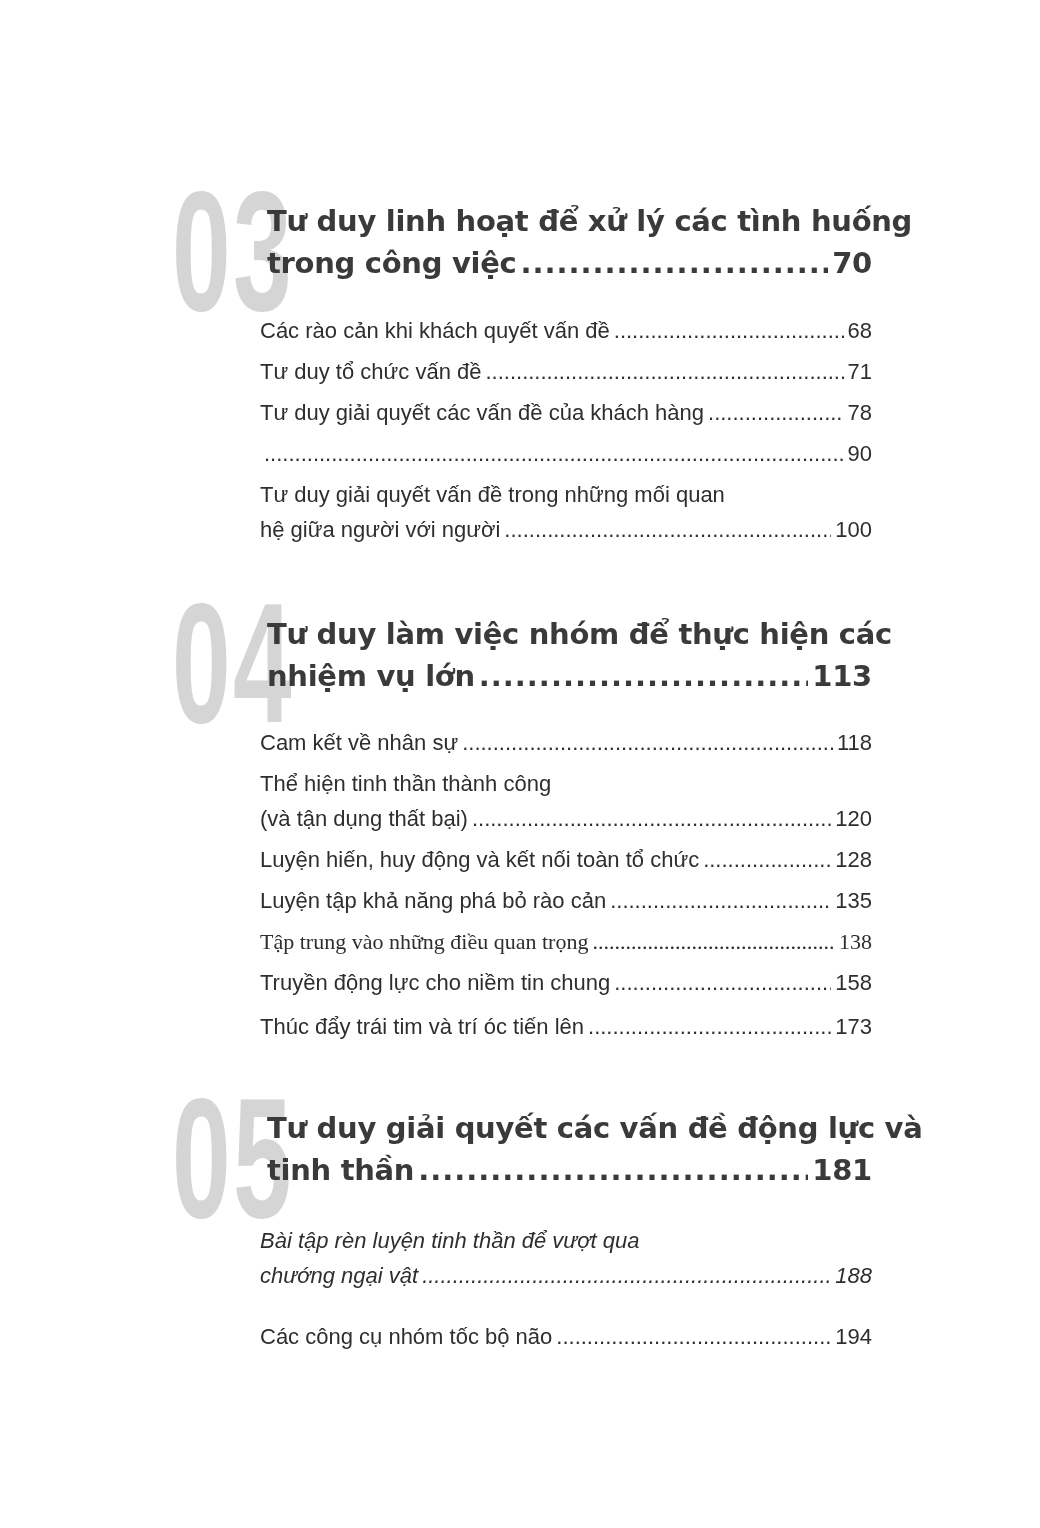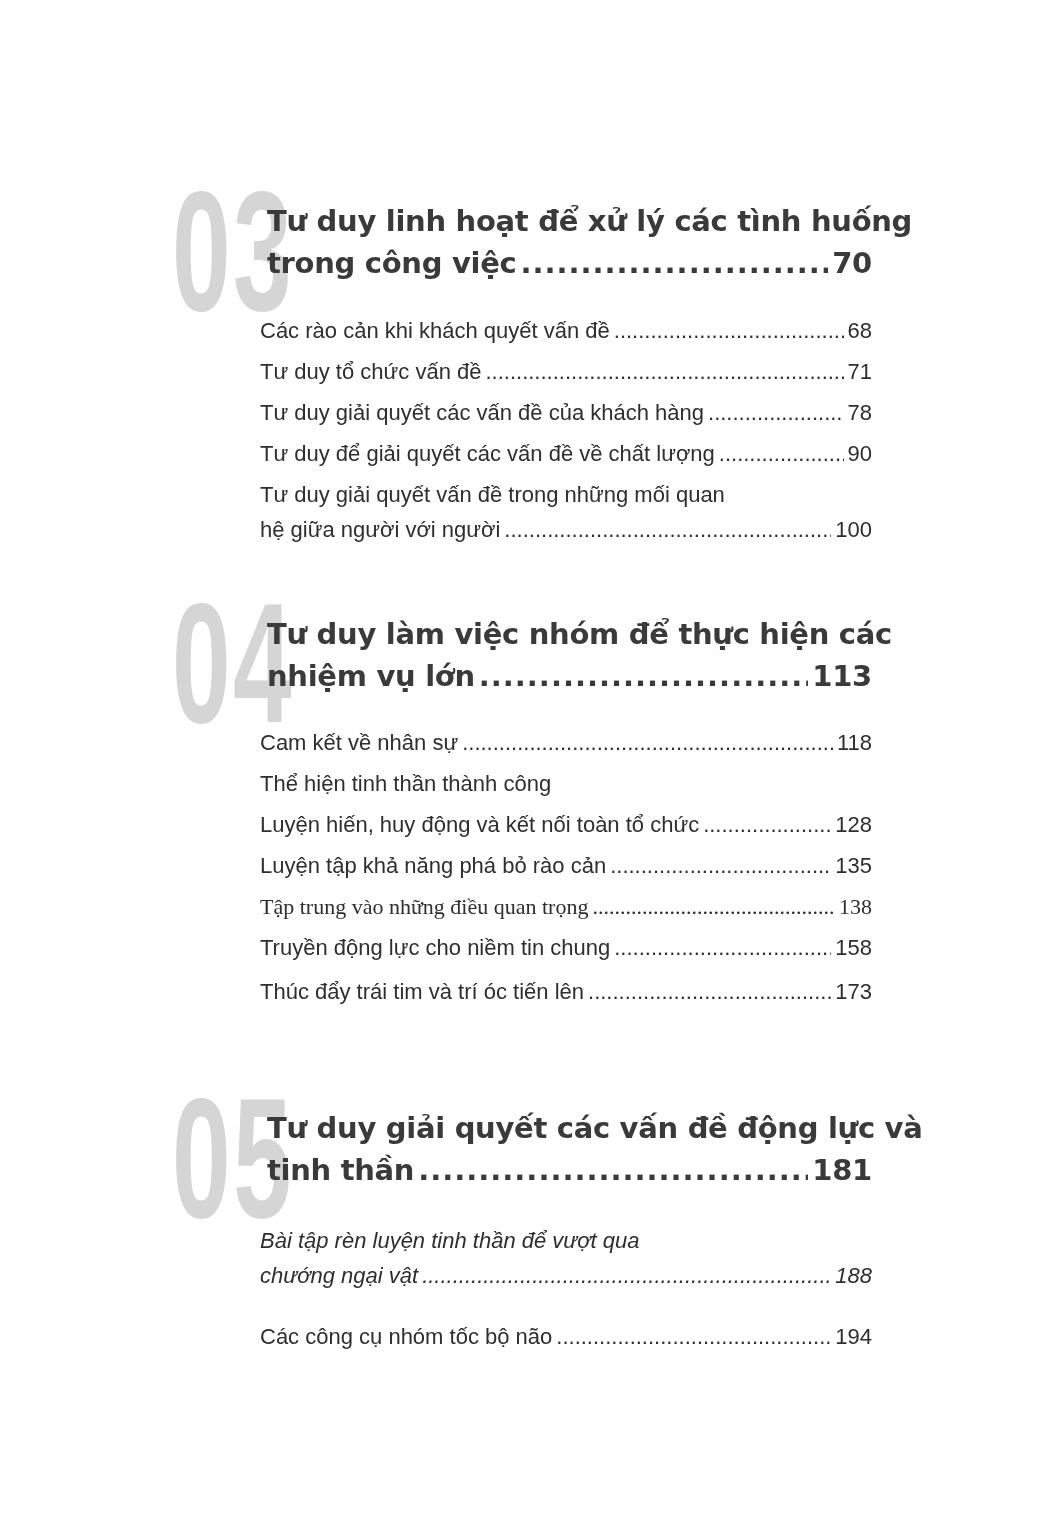--- a/index.html
+++ b/index.html
@@ -61,21 +61,20 @@
       </div>
     <div class="entry" style="margin-bottom:6px;">
         <div class="line">
           <span>Tư duy giải quyết các vấn đề của khách hàng</span>
           <span class="dots"></span>
           <span class="page">78</span>
         </div>
       </div>
     <div class="entry" style="margin-bottom:6px;">
         <div class="line">
-          <span>Tư duy để giải quyết các vấn đề về chất lượng</span>
           <span class="dots"></span>
           <span class="page">90</span>
         </div>
       </div>
     <div class="entry">
         <div class="line">
           <span>Tư duy giải quyết vấn đề trong những mối quan</span>
         </div>
         <div class="line">
           <span>hệ giữa người với người</span>
@@ -102,20 +101,25 @@
     <div class="entry" style="margin-bottom:6px;">
         <div class="line">
           <span>Cam kết về nhân sự</span>
           <span class="dots"></span>
           <span class="page">118</span>
         </div>
       </div>
     <div class="entry" style="margin-bottom:6px;">
         <div class="line">
           <span>Thể hiện tinh thần thành công</span>
+        </div>
+        <div class="line">
+          <span>(và tận dụng thất bại)</span>
+          <span class="dots"></span>
+          <span class="page">120</span>
         </div>
       </div>
     <div class="entry" style="margin-bottom:6px;">
         <div class="line">
           <span>Luyện hiến, huy động và kết nối toàn tổ chức</span>
           <span class="dots"></span>
           <span class="page">128</span>
         </div>
       </div>
     <div class="entry" style="margin-bottom:6px;">

